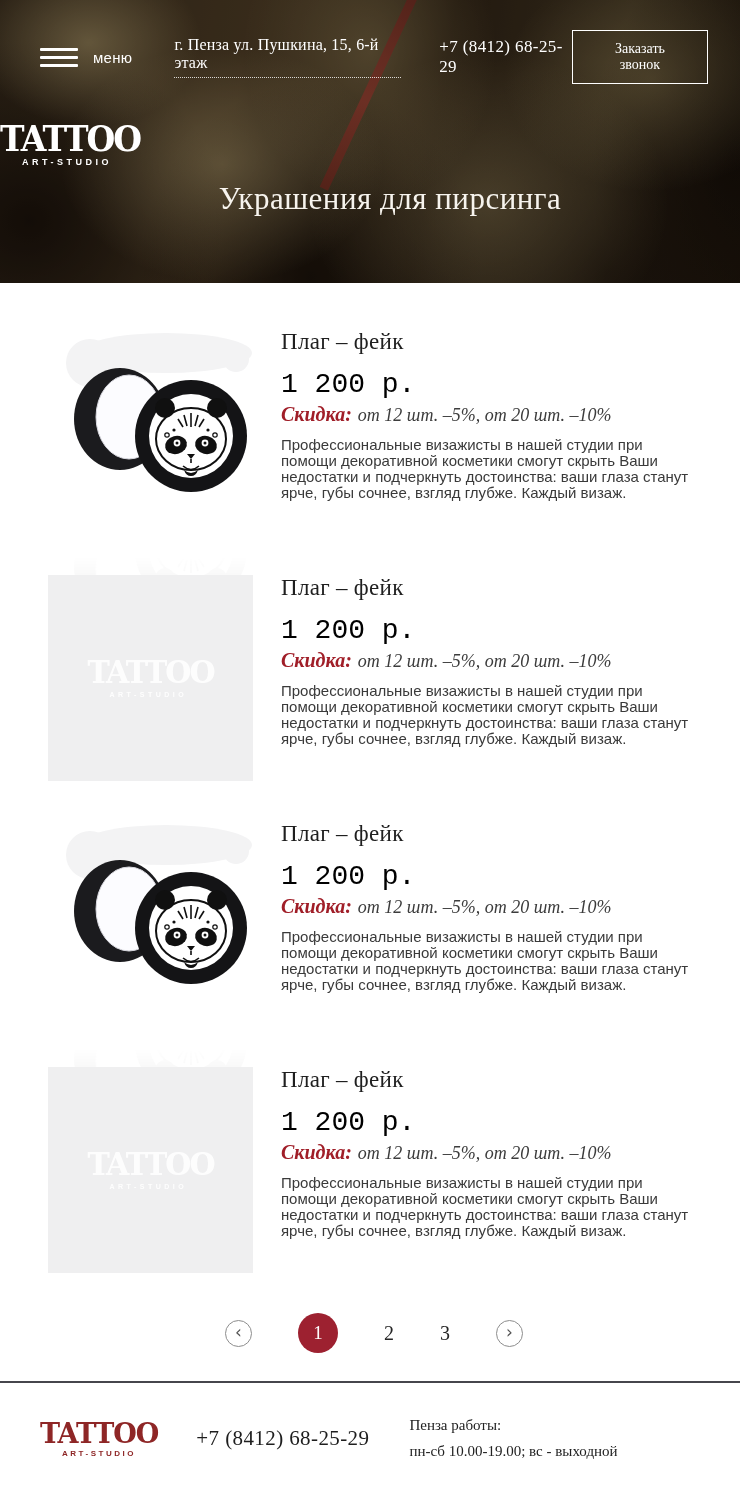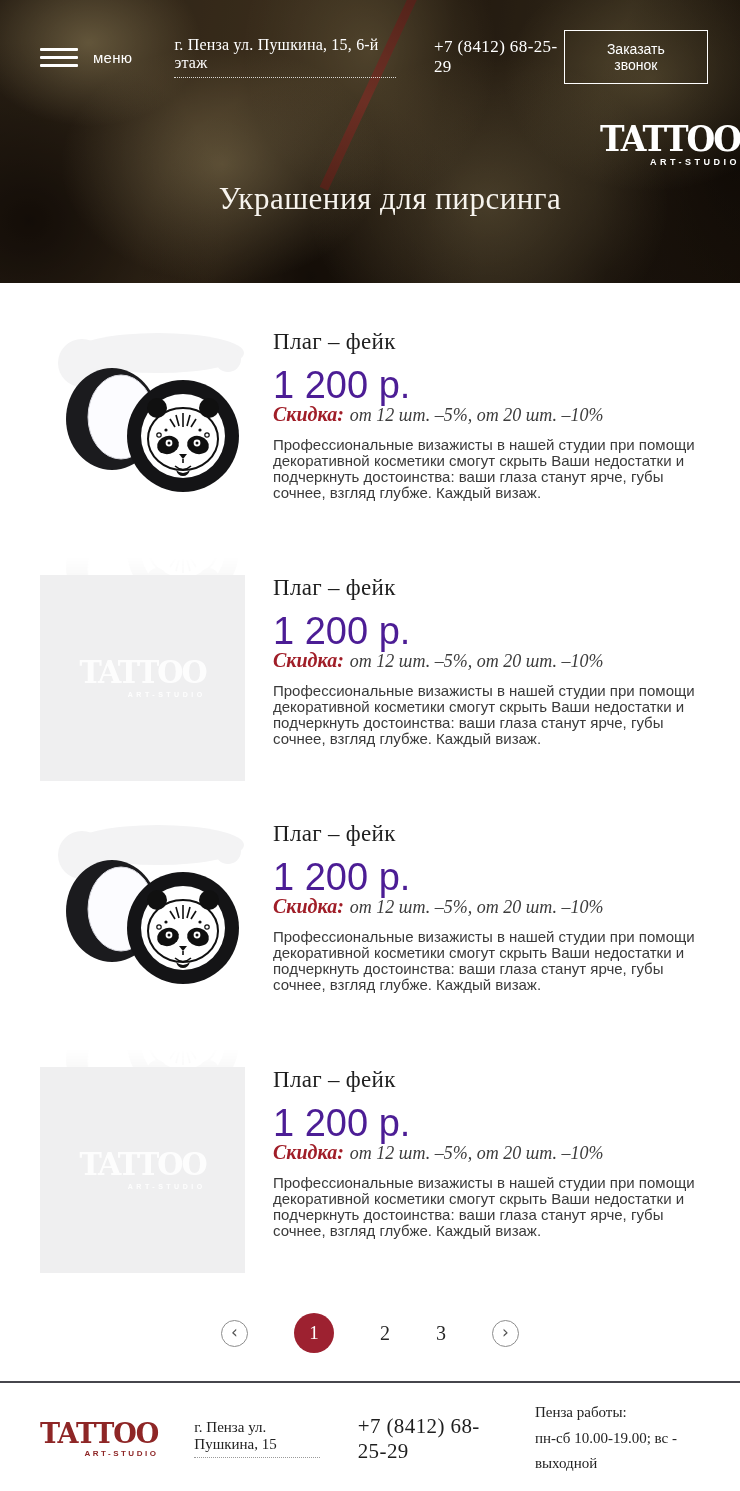--- a/index.html
+++ b/index.html
@@ -38,59 +38,59 @@
   .burger span { display:block; height:3px; background:#fff; border-radius:1px; }
   .menu-label { color:#fff; font-size:15px; margin-left:15px; letter-spacing:.3px; }
   .top-address {
     margin-left:42px; color:#fff; font-size:16px; letter-spacing:.2px;
     font-family:"Liberation Serif","DejaVu Serif",serif;
     padding-bottom:5px; border-bottom:1px dotted rgba(255,255,255,.8); cursor:pointer;
   }
   .top-phone { margin-left:38px; color:#fff; font-size:17px; font-family:"Liberation Serif","DejaVu Serif",serif; letter-spacing:.4px; cursor:pointer; }
   .callback-btn {
     margin-left:auto; background:transparent; border:1px solid #ffffff; color:#fff;
-    font-family:Liberation Sans, sans-serif; font-size:14px;
+    font-family:Liberation Serif, serif; font-size:14px;
     padding:10px 23px; cursor:pointer;
   }
 
   
-  .brand { text-align:right; line-height:1; }
+  .brand { text-align:left; line-height:1; }
   .brand .bt { font-family:"DejaVu Serif","Liberation Serif",serif; font-weight:700; letter-spacing:-2px; display:block; transform:scaleY(1.05); }
-  .brand .bs { display:block; font-family:"Liberation Sans","DejaVu Sans",sans-serif; font-weight:700; letter-spacing:3.5px; margin-top:3px; }
+  .brand .bs { display:block; font-family:"Liberation Sans","DejaVu Sans",sans-serif; font-weight:700; letter-spacing:3.5px; margin-top:3px;padding-left:22px; }
   .brand.white { color:#fff; }
   .brand.red { color:#8e2626; }
   .hero-brand { position:absolute; top:122px; left:0; right:0; z-index:3; }
   .hero-brand .bt { font-size:33px; }
   .hero-brand .bs { font-size:9px; }
 
   .hero-title {
     position:absolute; top:181px; left:0; right:0; z-index:3; text-align:center;
     color:#f7f4ee; font-size:31px; font-weight:400; letter-spacing:.5px;
     font-family:"Liberation Serif","DejaVu Serif",serif;
     padding-left:40px;
   }
 
   
-  main { padding:46px 40px 0 40px; }
+  main { padding:46px 40px 0 40px;margin-left:8px; }
   .product { display:flex; margin-bottom:40px; min-height:206px; }
   .media { width:205px; flex-shrink:0; height:206px; position:relative; }
   .media.photo svg.art { display:block; }
   .media.photo .refl {
     position:absolute; left:0; top:158px; transform:scaleY(-1); opacity:.20;
     -webkit-mask-image:linear-gradient(to bottom, rgba(0,0,0,.65), transparent 60%);
             mask-image:linear-gradient(to bottom, rgba(0,0,0,.65), transparent 60%);
   }
   .media.placeholder { background:#efeff0; display:flex; align-items:center; justify-content:center; }
   .media.placeholder .brand { opacity:.92; }
   .media.placeholder .bt { font-size:30px; color:#fff; }
   .media.placeholder .bs { font-size:7px; color:#fff; }
 
   .info { margin-left:28px; padding-top:0; width:432px; }
   .p-title { font-family:"Liberation Serif","DejaVu Serif",serif; font-weight:400; font-size:23px; color:#1f1f1f; letter-spacing:.3px; margin-bottom:13px; cursor:pointer; }
-  .p-price { font-family:Liberation Sans, sans-serif; font-size:38px; line-height:34px; color:#4c1d95; margin-bottom:1px; }
+  .p-price { font-family:Liberation Mono, monospace; font-size:28px; line-height:34px; color:#000000; margin-bottom:1px; }
   .p-discount { font-family:"Liberation Serif","DejaVu Serif",serif; font-style:italic; font-size:18px; color:#3c3c3c; margin-bottom:11px; }
   .p-discount .dl { color:#a01e28; font-weight:700; font-size:20px; margin-right:6px;text-align:right; }
   .p-desc { font-size:15px; line-height:16px; color:#3a3a3a; }
 
   
   .pagination { margin:36px 0 0 0; height:40px; display:flex; align-items:center; justify-content:center; gap:46px; }
   .pg-arrow {
     width:27px; height:27px; border:1px solid #8d8d8d; border-radius:50%;
     display:flex; align-items:center; justify-content:center;
     color:#555; font-size:17px; line-height:1; cursor:pointer; background:#fff;
@@ -270,21 +270,20 @@
           <span>›</span>
         </div>
     </nav>
   </main>
 
   <footer>
     <div class="brand red f-brand">
       <span class="bt">TATTOO</span>
       <span class="bs">ART-STUDIO</span>
     </div>
-    <span class="f-address">г. Пенза ул. Пушкина, 15</span>
     <span class="f-phone">+7 (8412) 68-25-29</span>
     <div class="f-schedule">
       <div>Пенза работы:</div>
       <div>пн-сб 10.00-19.00; вс - выходной</div>
     </div>
   </footer>
 
 </div>
 
 </body></html>

